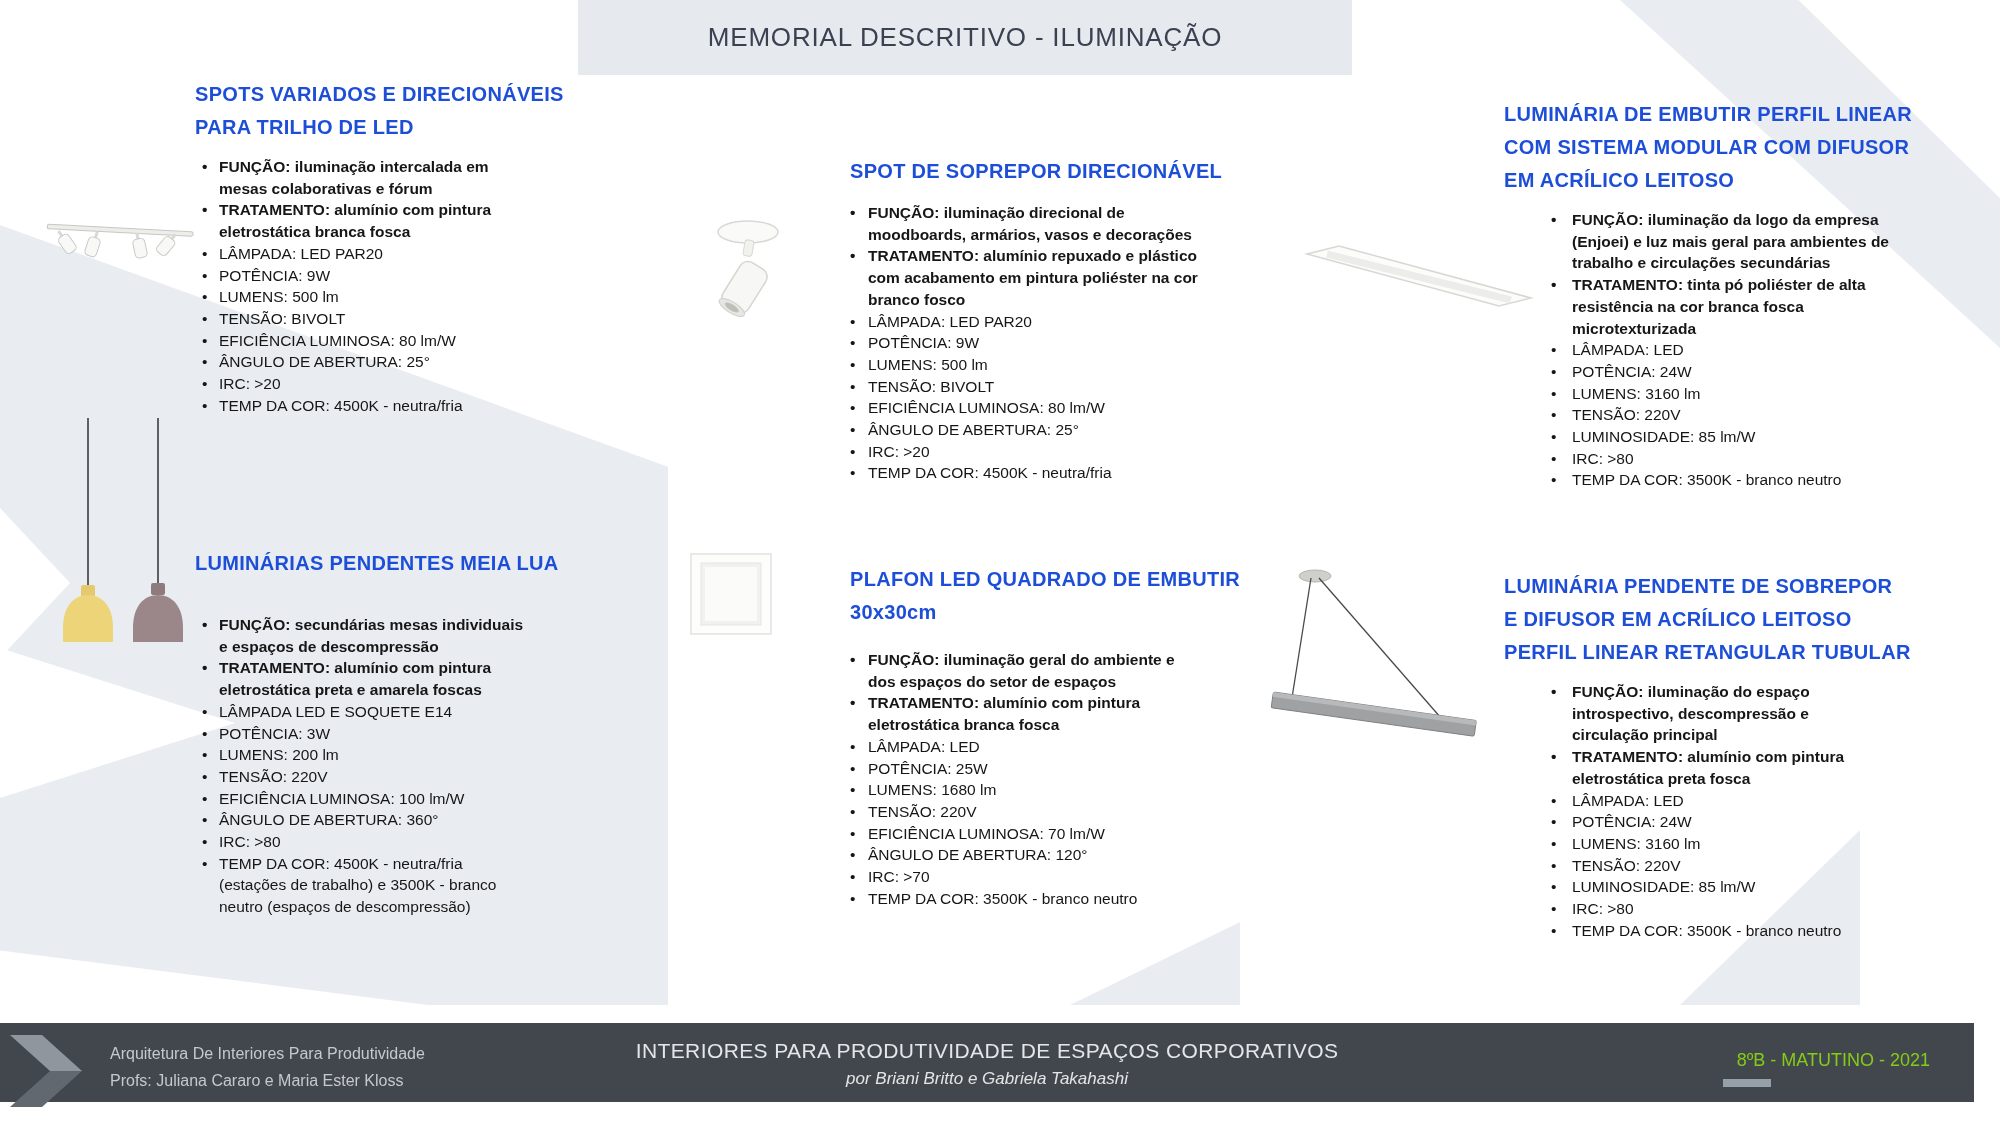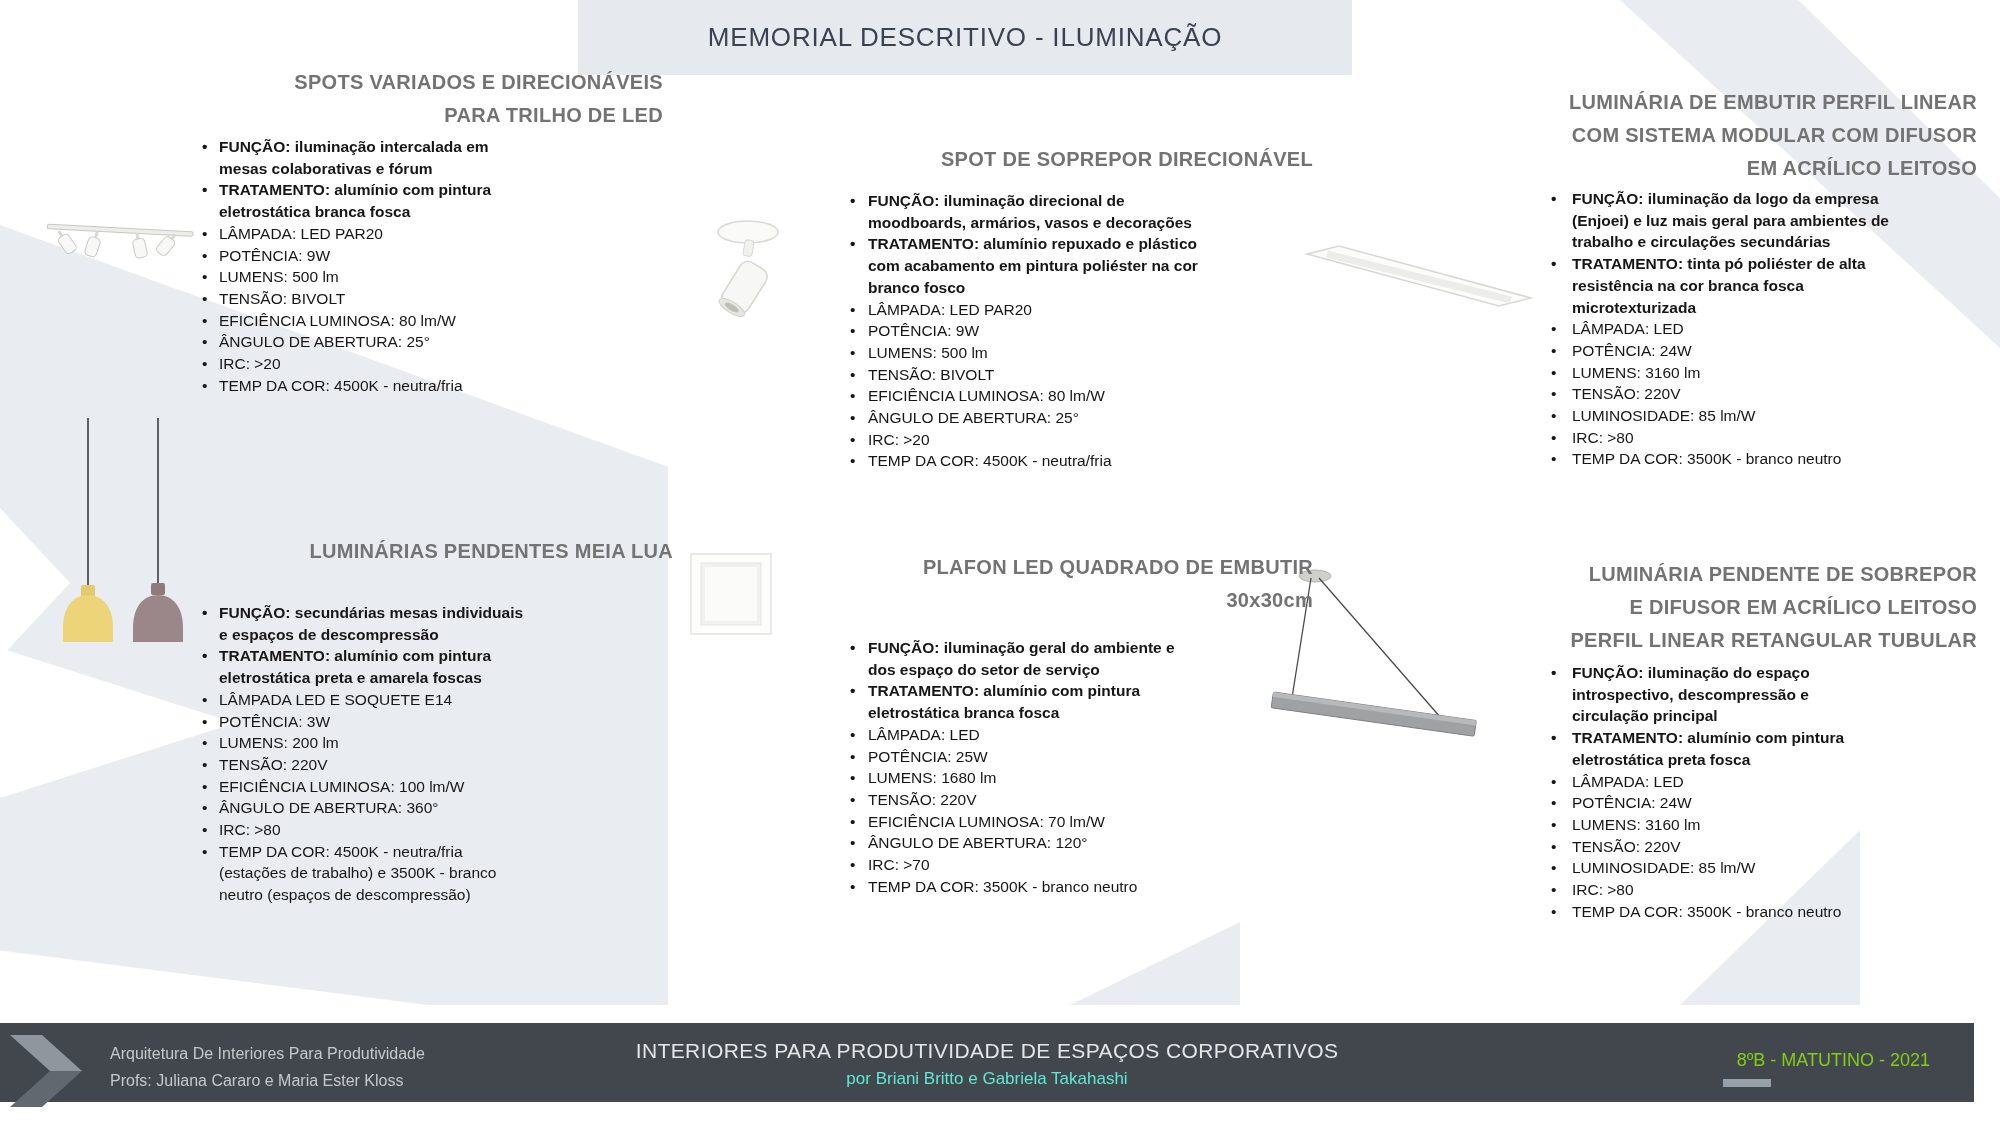--- a/index.html
+++ b/index.html
@@ -16,36 +16,36 @@
   .notch2{left:0;top:648px;width:235px;height:150px;clip-path:polygon(0 0,100% 50%,0 100%);}
   .bg-mid-bottom{left:1070px;top:922px;width:170px;height:83px;clip-path:polygon(100% 0,100% 100%,0 100%);}
   .bg-top-right{left:1620px;top:0;width:380px;height:348px;clip-path:polygon(0 0,47% 0,100% 57%,100% 100%);}
   .bg-bottom-right{left:1680px;top:830px;width:180px;height:175px;clip-path:polygon(100% 0,100% 100%,0 100%);}
 
   .titleband{position:absolute;left:578px;top:0;width:774px;height:75px;background:#e6eaef;
              display:flex;align-items:center;justify-content:center;}
   .titleband h1{margin:0;font-size:26px;font-weight:400;letter-spacing:.8px;color:#3a4150;}
 
   .spec{position:absolute;}
-  .spec h2{margin:0;font-size:20px;line-height:33px;font-weight:700;color:#737373;letter-spacing:.3px;text-align:right;}
+  .spec h2{margin:12px;font-size:20px;line-height:33px;font-weight:700;color:#1d4ed8;letter-spacing:.3px;}
   .spec ul{list-style:none;margin:0;padding:0;font-size:15.5px;line-height:21.7px;color:#161616;}
   .spec li{position:relative;padding-left:36px;white-space:pre-line;}
   .spec li::before{content:"\2022";position:absolute;left:19px;top:0;}
   .spec li.b{font-weight:700;}
   .c2 li{padding-left:30px;} .c2 li::before{left:12px;}
   .c3 li{padding-left:80px;} .c3 li::before{left:59px;}
 
   .figure{position:absolute;}
   .figure svg{display:block;width:100%;height:100%;}
 
   .footer{position:absolute;left:0;top:1023px;width:1974px;height:79px;background:#42474e;}
   .f-left{position:absolute;left:110px;top:17px;font-size:16px;line-height:27px;color:#c6c9cb;}
   .f-center{position:absolute;left:587px;top:16px;width:800px;text-align:center;color:#e4e6e8;}
   .f-center .l1{font-size:21px;letter-spacing:.4px;}
-  .f-center .l2{font-size:17px;margin-top:6px;color:#5eead4;}
+  .f-center .l2{font-size:17px;margin-top:6px;color:#e5e5e5;font-style:italic;}
   .f-right{position:absolute;left:1620px;top:27px;width:310px;text-align:right;font-size:18px;color:#84cc16;}
   .f-bar{position:absolute;left:1723px;top:56px;width:48px;height:8px;background:#96a0a9;}
   .f-logo{position:absolute;left:8px;top:6px;width:84px;height:84px;}
 </style>
 </head>
 <body>
 
 <div class="slide">
 
   <div class="shape light bg-left"></div>
@@ -199,21 +199,21 @@
       </ul>
   </section>
 
   <section class="spec c2" style="left:838px;top:551px;width:475px;">
     <h2>
         <div>PLAFON LED QUADRADO DE EMBUTIR</div>
         <div>30x30cm</div>
       </h2>
     <ul style="margin-top:20px;">
         <li class="b">FUNÇÃO: iluminação geral do ambiente e
-dos espaço do setor de serviço</li>
+dos espaços do setor de espaços</li>
         <li class="b">TRATAMENTO: alumínio com pintura
 eletrostática branca fosca</li>
         <li>LÂMPADA: LED</li>
         <li>POTÊNCIA: 25W</li>
         <li>LUMENS: 1680 lm</li>
         <li>TENSÃO: 220V</li>
         <li>EFICIÊNCIA LUMINOSA: 70 lm/W</li>
         <li>ÂNGULO DE ABERTURA: 120°</li>
         <li>IRC: &gt;70</li>
         <li>TEMP DA COR: 3500K - branco neutro</li>

